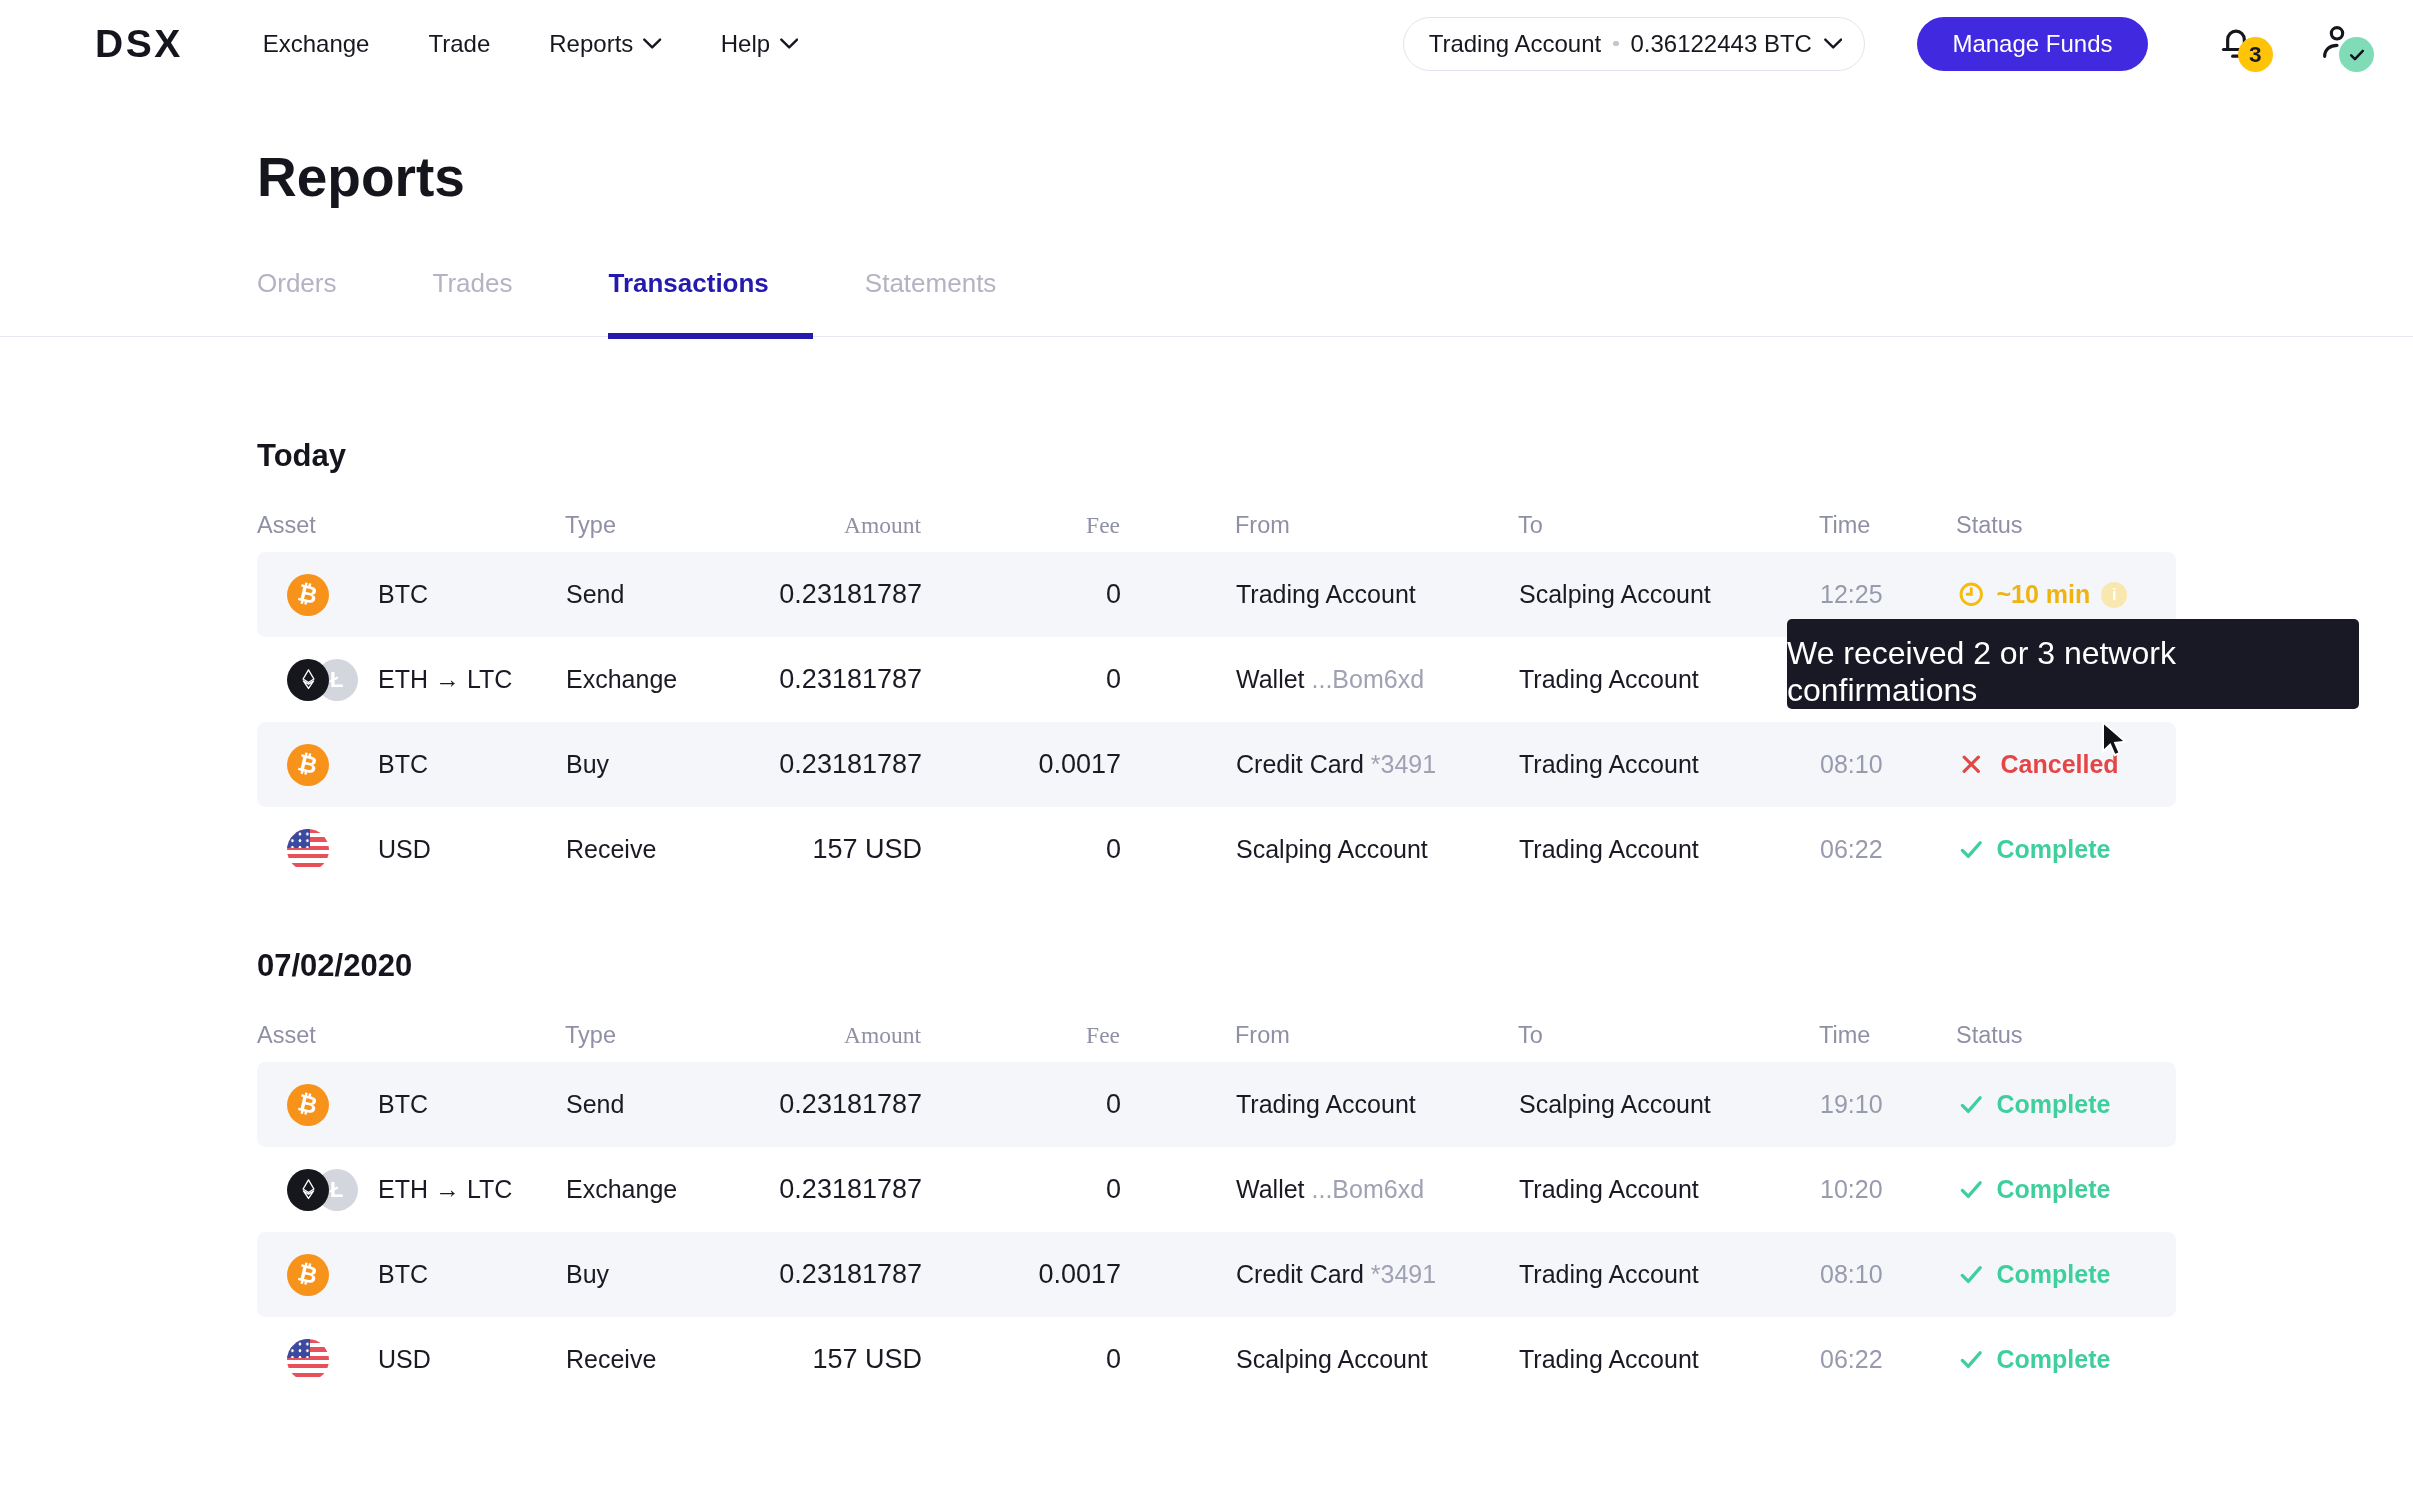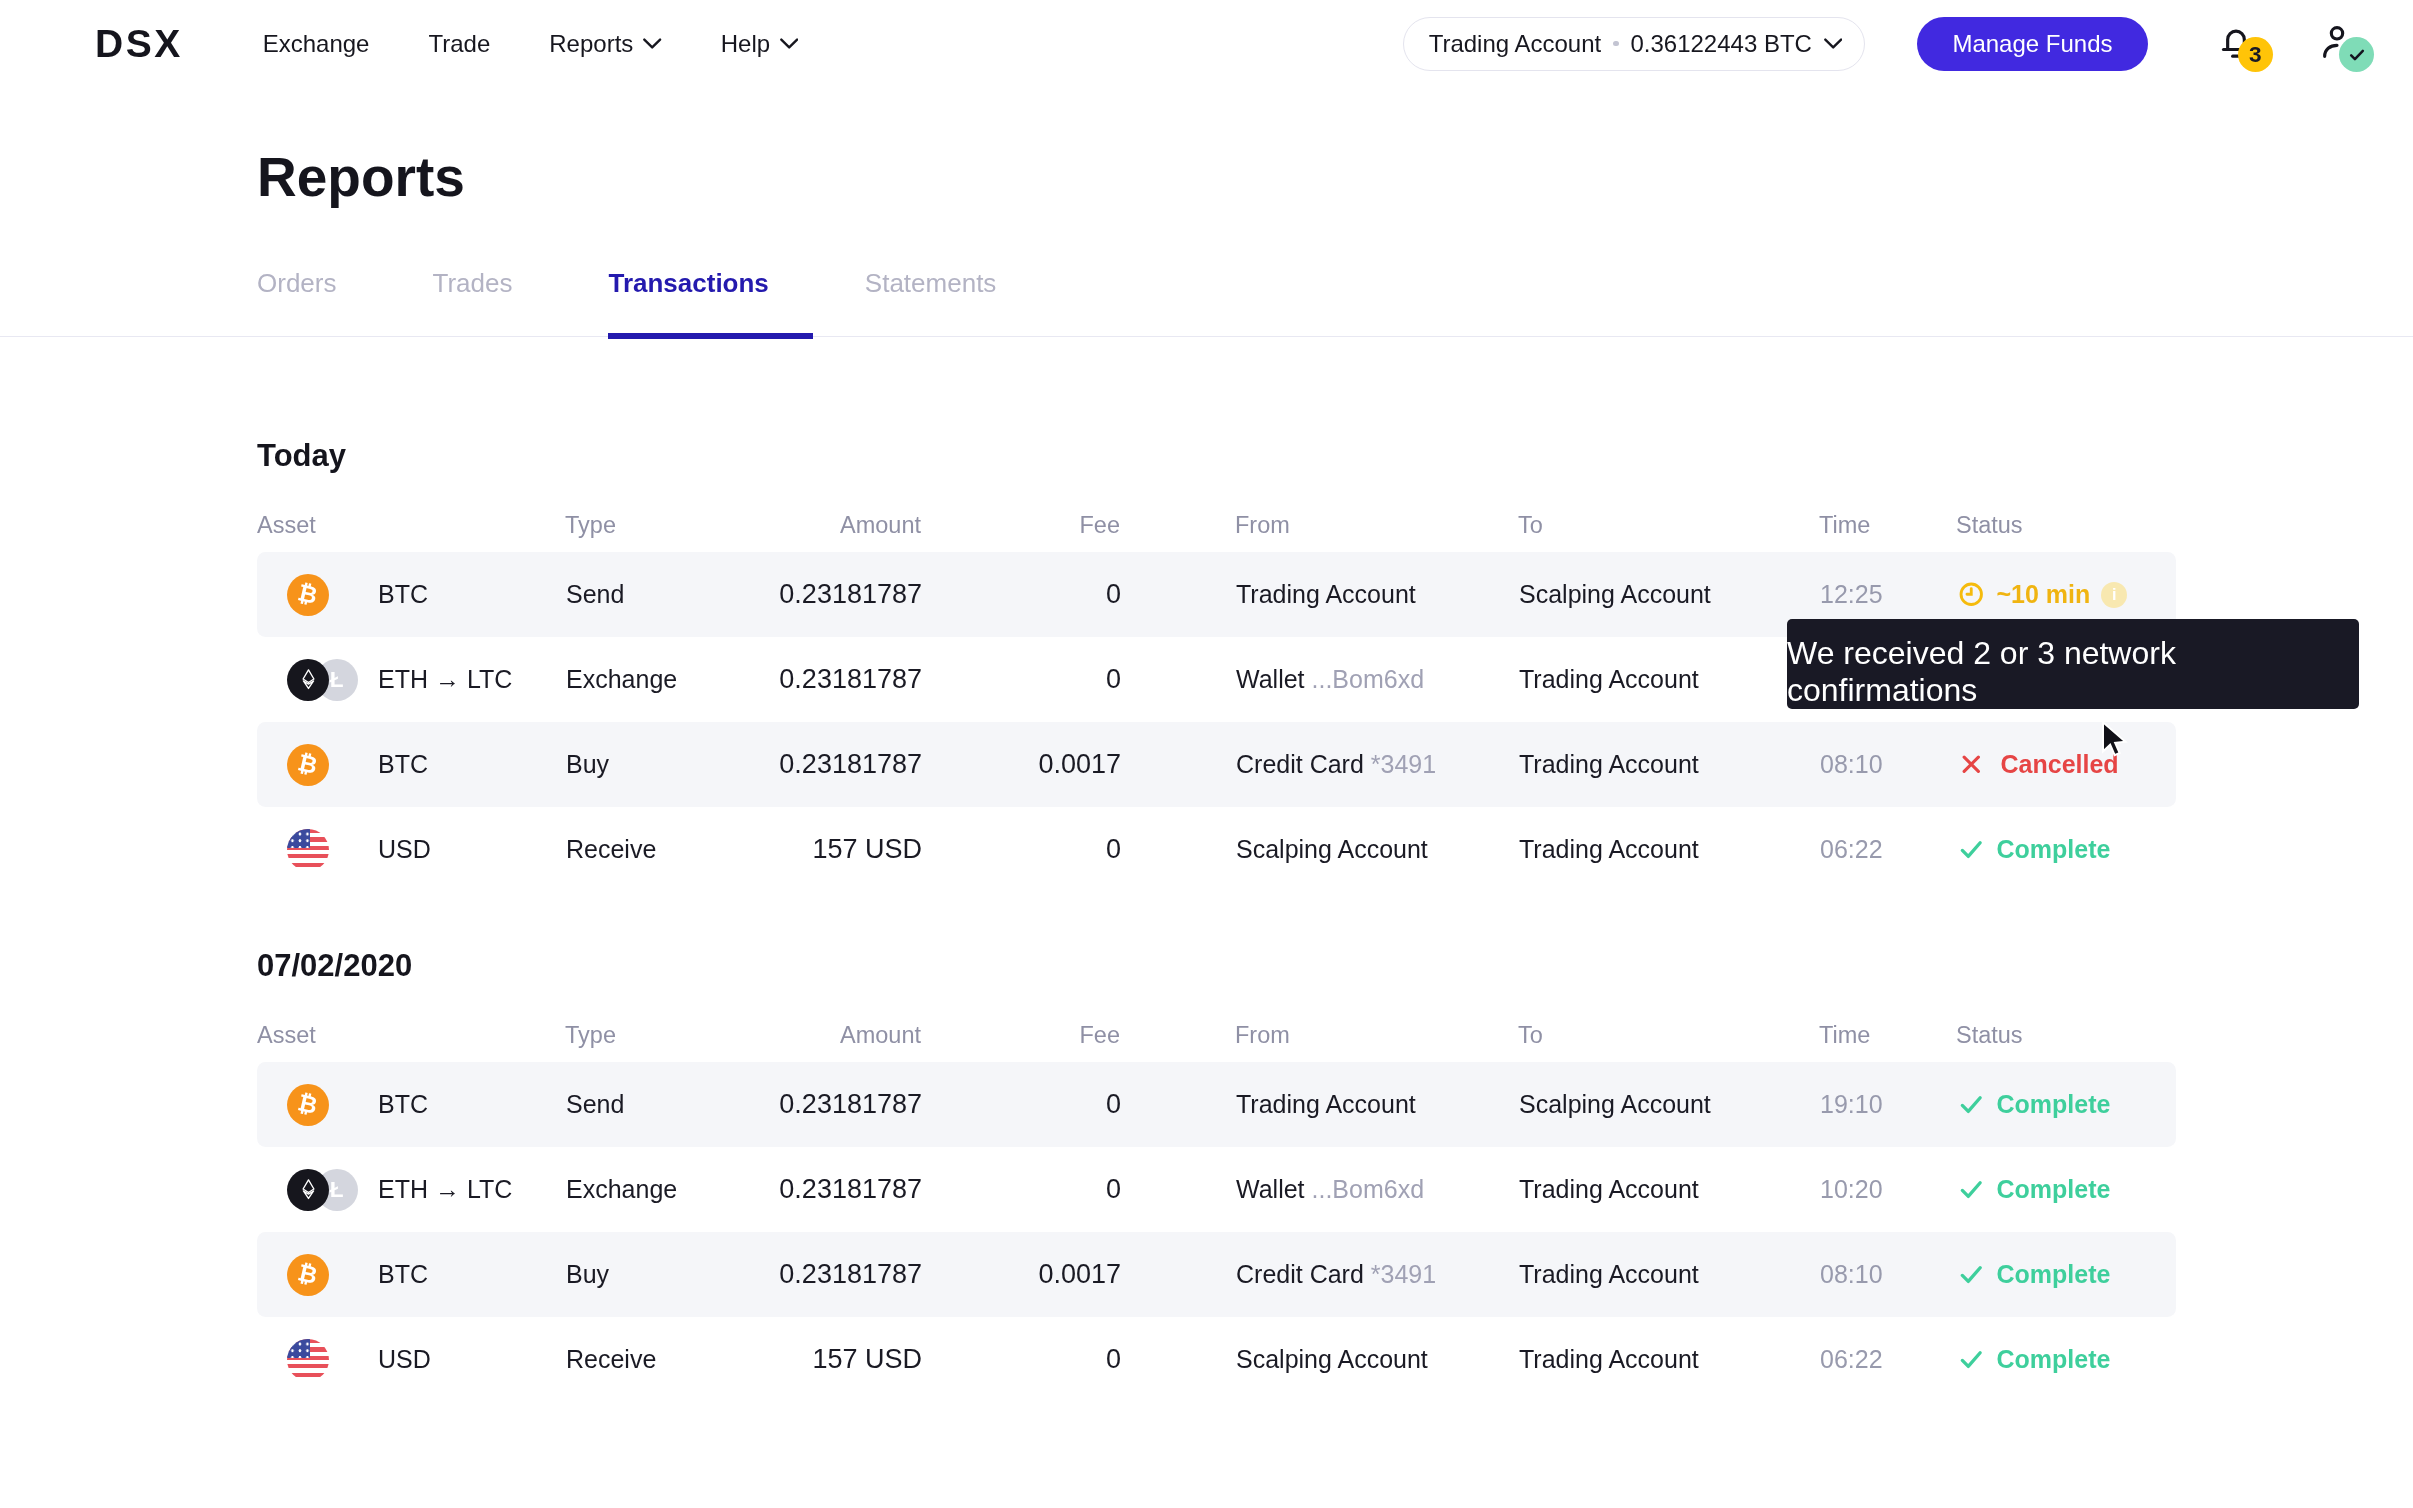--- a/index.html
+++ b/index.html
@@ -40,21 +40,21 @@
   .tab.active::after { content:""; position:absolute; left:0; right:-44px; bottom:-2.5px; height:5.9px; background:#241aae; }
 
   
   .content { margin-left:257px; width:1919px; }
   .section-label { font-size:31px; font-weight:700; line-height:40px; color:#15151d; }
   .sec-1 .section-label { margin-top:99px; }
   .sec-2 .section-label { margin-top:54px; }
   .thead { margin-top:32px; height:34px; display:grid; align-items:center;
            grid-template-columns:308px 193px 163px 199px 115px 283px 301px 137px 220px;
            font-size:23.5px; color:#8f90a5; }
-  .thead .h-amount, .thead .h-fee { text-align:right; }
+  .thead .h-amount, .thead .h-fee { text-align:right;font-family:Liberation Serif, serif; }
   .tbody { margin-top:10px; }
   .trow { height:85px; display:grid; align-items:center; border-radius:8.4px; cursor:pointer;
           grid-template-columns:121px 188px 193px 163px 199px 115px 283px 301px 137px 220px;
           font-size:25px; color:#1a1a24; }
   .trow:nth-child(odd) { background:#f5f6f9; }
   .cell-amount, .cell-fee { text-align:right; font-size:27px; }
   .cell-time { color:#989aad; }
   .muted { color:#a0a1b4; }
   .icon-cell { padding-left:30px; display:flex; align-items:center; }
   .coin { width:42px; height:42px; border-radius:50%; display:flex; align-items:center; justify-content:center;

